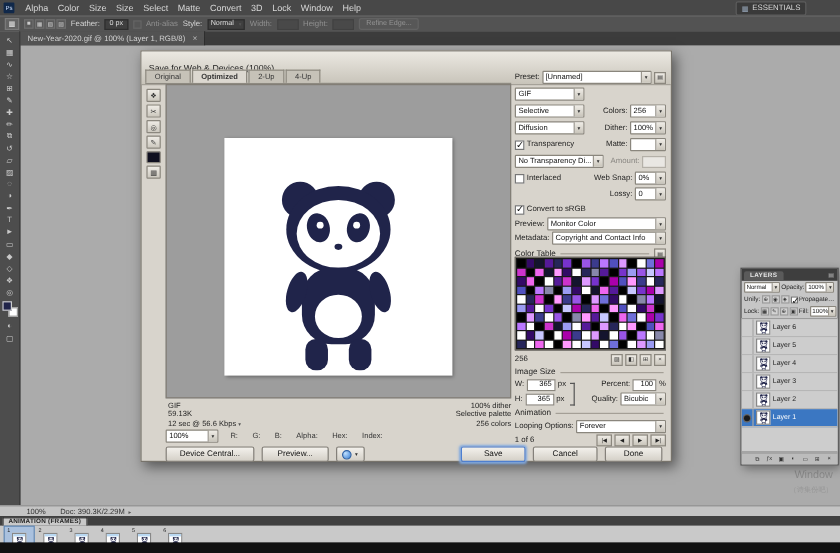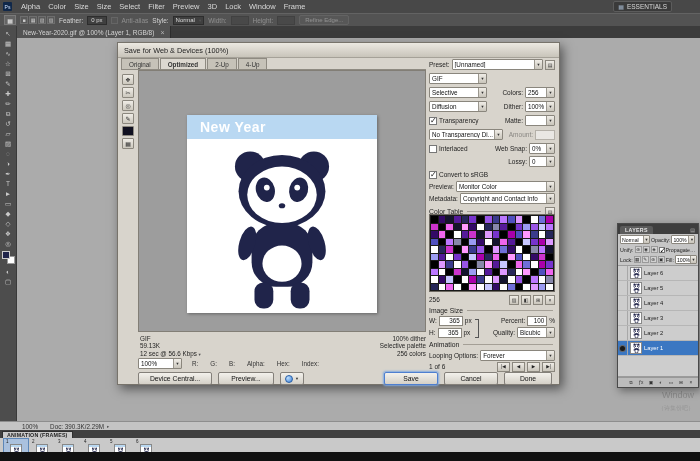--- a/index.html
+++ b/index.html
@@ -48,21 +48,21 @@
 .frames{display:flex;gap:2px;padding:1px 0 0 4px}
 .frame{width:24px;display:flex;flex-direction:column}
 .frame.selected{background:#aac1de;outline:1px solid #5d87b8}
 .fnum{font-size: 4.5px;color:#222;padding-left:2px;line-height:5px}
 .fthumb{width:12px;height:12px;background:#fff;border:1px solid #888;overflow:hidden;align-self:center}
 .fstripe{display:block;height:2px;background:var(--stripe,#b9d8f2)}
 .mini2{display:block;width:9px;height:9px;margin:0 auto}
 .taskbar{position:absolute;left:0;top:452px;width:700px;height:9px;background:#111;z-index:9}
 
 .dialog{position:absolute;left:117px;top:42px;width:443px;height:343px;background:#d8d4cc;border:1px solid #77736b;box-shadow:3px 4px 10px rgba(0,0,0,.5);z-index:7}
-.dlg-title{height:15px;background:linear-gradient(#ebe8e1,#c8c4ba);border-bottom:1px solid #a5a198;display:flex;align-items:center;padding-left:6px;font-size:7.3px;color:#1c1c1c}
+.dlg-title{height:28px;background:linear-gradient(#ebe8e1,#c8c4ba);border-bottom:1px solid #a5a198;display:flex;align-items:center;padding-left:6px;font-size:7.3px;color:#1c1c1c}
 .dlg-tabs{position:absolute;left:3px;top:15px;display:flex;height:12px;width:305px;border-bottom:1px solid #8e8a81;align-items:flex-end}
 .dtab{padding:1px 7px;display:flex;align-items:center;background:#c6c2b8;border:1px solid #8e8a81;border-bottom:none;margin-right:1px;font-size:6.3px;color:#333;height:11px}
 .dtab.active{background:#dcd8d0;font-weight:bold}
 .sfw-col{position:absolute;left:3px;top:31px;display:flex;flex-direction:column;gap:2px;align-items:center;width:14px}
 .stool{width:12px;height:11px;background:linear-gradient(#efece6,#ccc8be);border:1px solid #8b877e;display:flex;align-items:center;justify-content:center;font-size:6px;color:#333;border-radius:1px}
 .stool.swatch{background:#101020;height:10px}
 .preview{position:absolute;left:20px;top:27px;width:288px;height:262px;background:#9d9d9d;border:1px solid #827e76}
 .artboard{position:absolute;left:48px;top:44px;width:190px;height:198px;background:#fff;box-shadow:1px 1px 3px rgba(0,0,0,.35)}
 .stripe{height:24px;background:var(--stripe,#b9d8f2);display:flex;align-items:center}
 .stripe-text{color:#fff;font-weight:bold;font-size:14px;padding-left:13px;letter-spacing:.5px}
@@ -151,26 +151,26 @@
 
 <header class="menubar">
   <span class="ps-logo">Ps</span>
   <nav class="menus">
 
   <span class="menu-item">Alpha</span>
         <span class="menu-item">Color</span>
         <span class="menu-item">Size</span>
         <span class="menu-item">Size</span>
         <span class="menu-item">Select</span>
-        <span class="menu-item">Filter</span>
-        <span class="menu-item">Preview</span>
+        <span class="menu-item">Matte</span>
+        <span class="menu-item">Convert</span>
         <span class="menu-item">3D</span>
         <span class="menu-item">Lock</span>
         <span class="menu-item">Window</span>
-        <span class="menu-item">Frame</span>
+        <span class="menu-item">Help</span>
       </nav>
   <span class="workspace">
     <span class="ws-icon">▦</span>
     <span>ESSENTIALS</span>
   </span>
 </header>
 
 <div class="optionsbar">
   <span class="tool-badge">▦</span>
   <span class="mode-group">
@@ -235,23 +235,20 @@
   <div class="sfw-col">
     <div class="contents">
       
     <span class="stool">❖</span><span class="stool">✂</span><span class="stool">◎</span><span class="stool">✎</span></div>
     <span class="stool swatch"></span>
     <span class="stool">▦</span>
   </div>
 
   <div class="preview">
     <div class="artboard">
-      <div class="stripe">
-        <span class="stripe-text">New Year</span>
-      </div>
       <svg class="panda" viewBox="0 0 180 232">
             <use href="#panda"></use>
           </svg>
     </div>
   </div>
 
   <div class="pinfo left">
     <div>GIF</div>
     <div>59.13K</div>
     <div><span>12 sec @ 56.6 Kbps</span> <span class="tiny-arrow">▾</span></div>

